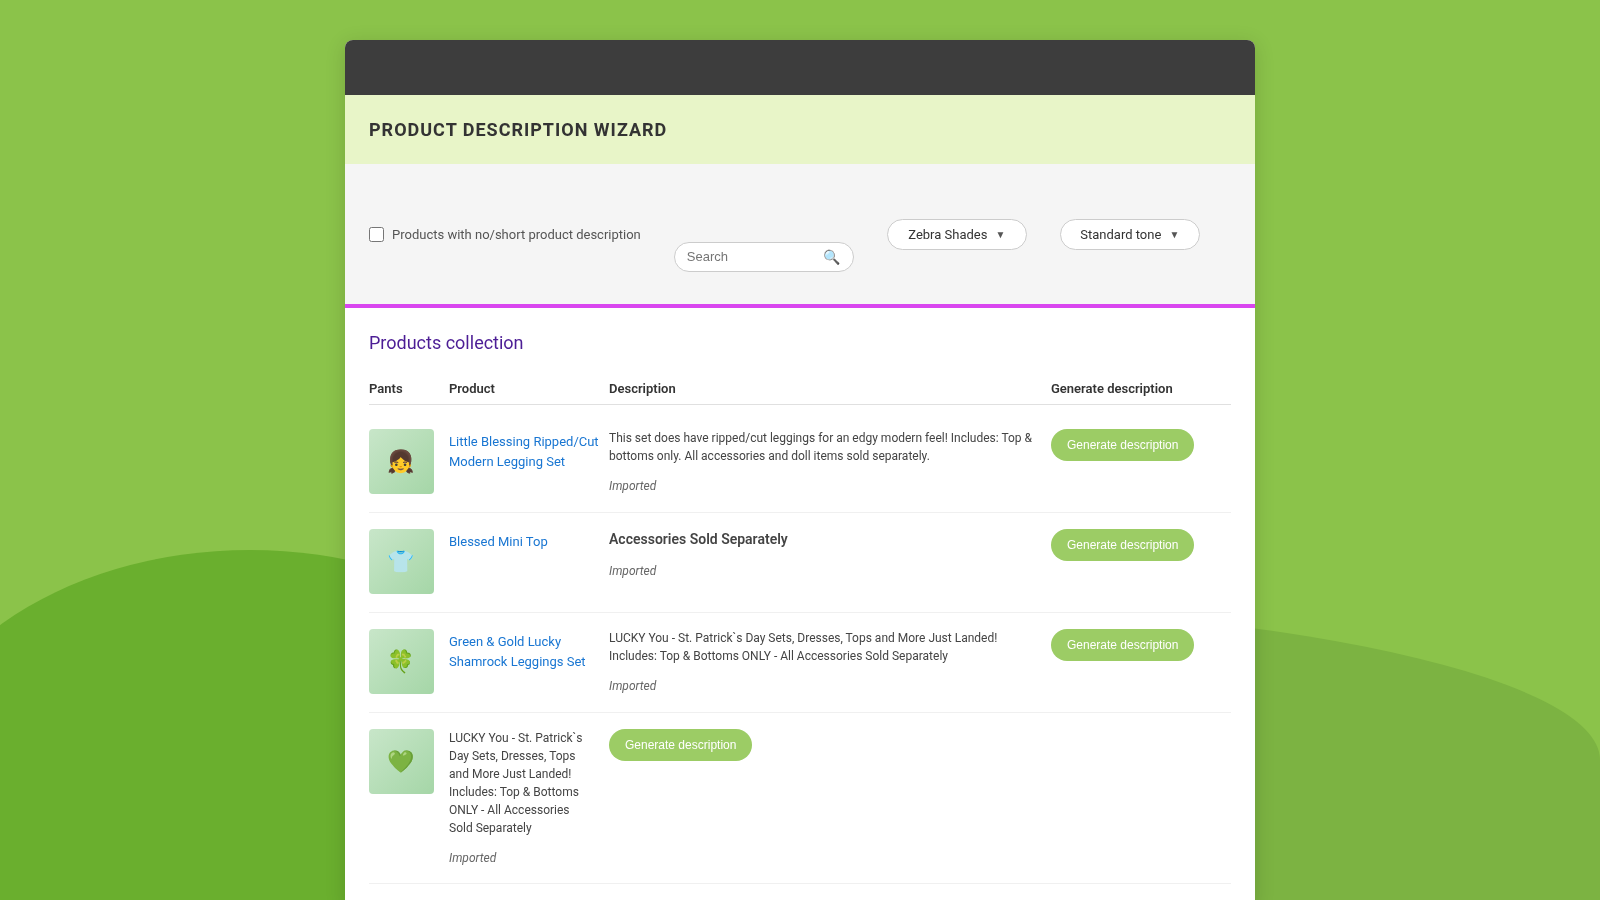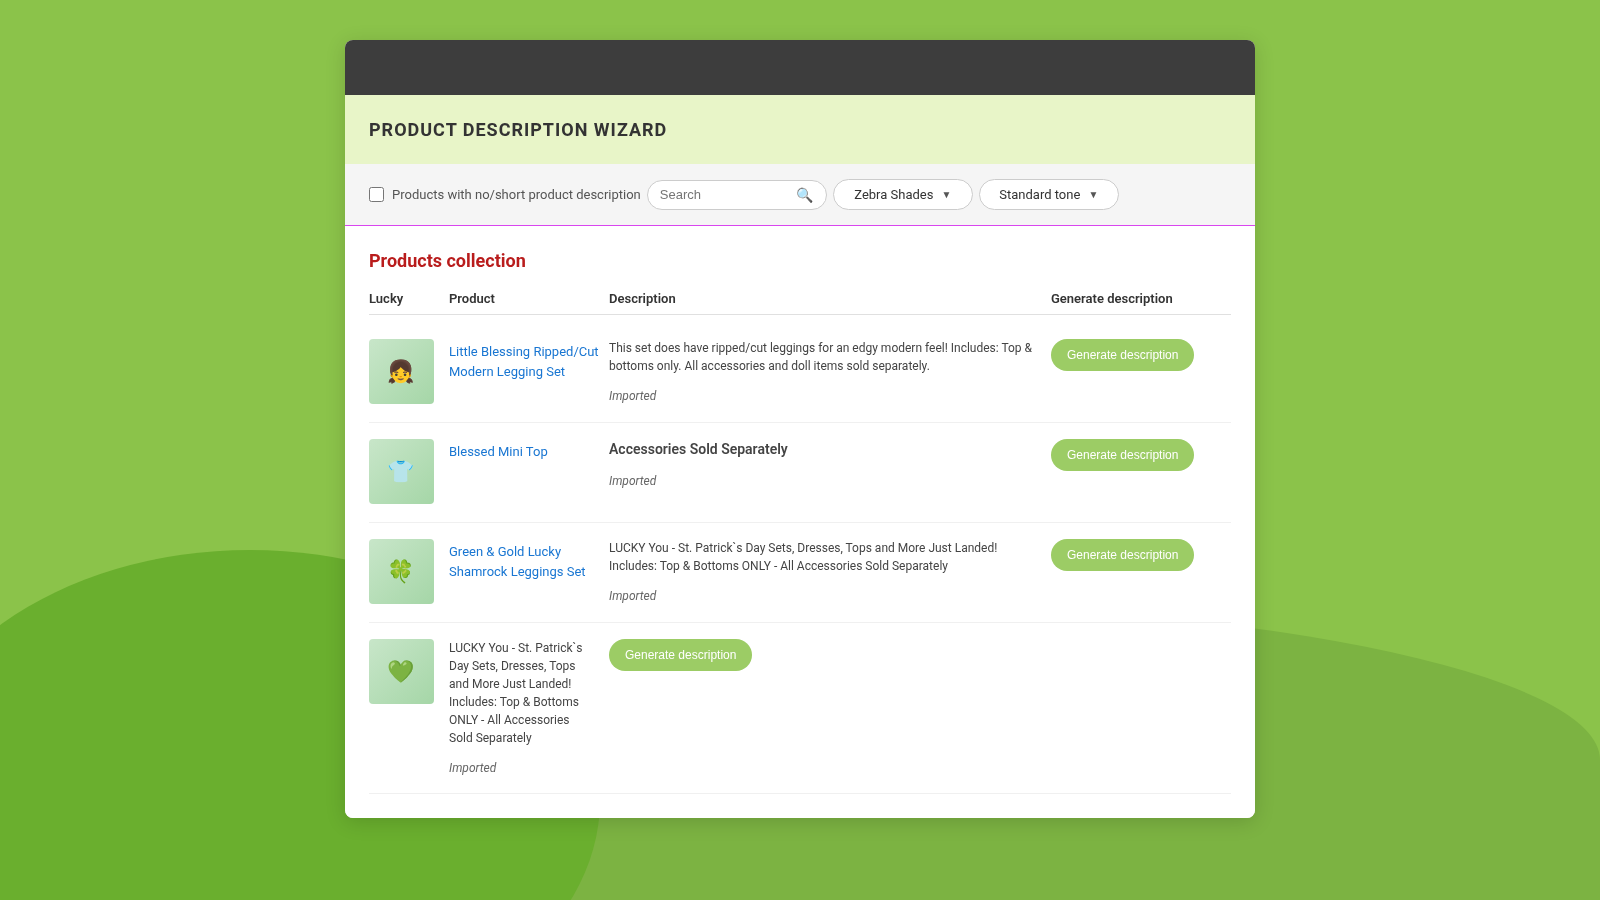--- a/index.html
+++ b/index.html
@@ -54,25 +54,25 @@
     }
     .page-title {
       font-size: 18px;
       font-weight: 700;
       color: #333;
       letter-spacing: 1px;
       text-transform: uppercase;
     }
     .filters-bar {
       background: #f5f5f5;
-      padding: 15px 24px;
+      padding: 32px 24px;
       display: flex;
       align-items: center;
-      gap: 6px;
-      border-bottom: 1px solid #d946ef;
+      gap: 33px;
+      border-bottom: 4px solid #d946ef;
     }
     .checkbox-label {
       display: flex;
       align-items: center;
       gap: 8px;
       font-size: 13px;
       color: #555;
       white-space: nowrap;
     }
     .checkbox-label input[type="checkbox"] {
@@ -82,20 +82,21 @@
     }
     .search-box {
       display: flex;
       align-items: flex-start;
       background: #fff;
       border: 1px solid #ccc;
       border-radius: 20px;
       padding: 6px 12px;
       gap: 6px;
       width: 180px;
+      margin-top: 46px;
     }
     .search-box input {
       border: none;
       outline: none;
       font-size: 13px;
       color: #555;
       width: 100%;
       background: transparent;
     }
     .search-icon-svg {
@@ -120,23 +121,23 @@
       color: #555;
       font-size: 10px;
     }
     .content-area {
       background: #fff;
       margin: 0;
       padding: 24px;
     }
     .collection-title {
       font-size: 18px;
-      font-weight: 700;
-      color: #b91c1c;
-      margin-bottom: 12px;
+      font-weight: 400;
+      color: #4c1d95;
+      margin-bottom: 20px;
     }
     .table-header {
       display: grid;
       grid-template-columns: 80px 160px 1fr 180px;
       padding: 8px 0;
       border-bottom: 1px solid #e0e0e0;
       margin-bottom: 8px;
     }
     .table-header-cell {
       font-size: 13px;
@@ -234,21 +235,21 @@
     <div class="dropdown">
       <span>Standard tone</span>
       <span class="dropdown-arrow">▼</span>
     </div>
   </div>
 
   <div class="content-area">
     <h2 class="collection-title">Products collection</h2>
 
     <div class="table-header">
-      <div class="table-header-cell">Lucky</div>
+      <div class="table-header-cell">Pants</div>
       <div class="table-header-cell">Product</div>
       <div class="table-header-cell">Description</div>
       <div class="table-header-cell">Generate description</div>
     </div>
 
     <div class="product-row">
       <div class="product-image-placeholder">
         <span>👧</span>
       </div>
       <div class="product-name-col">

